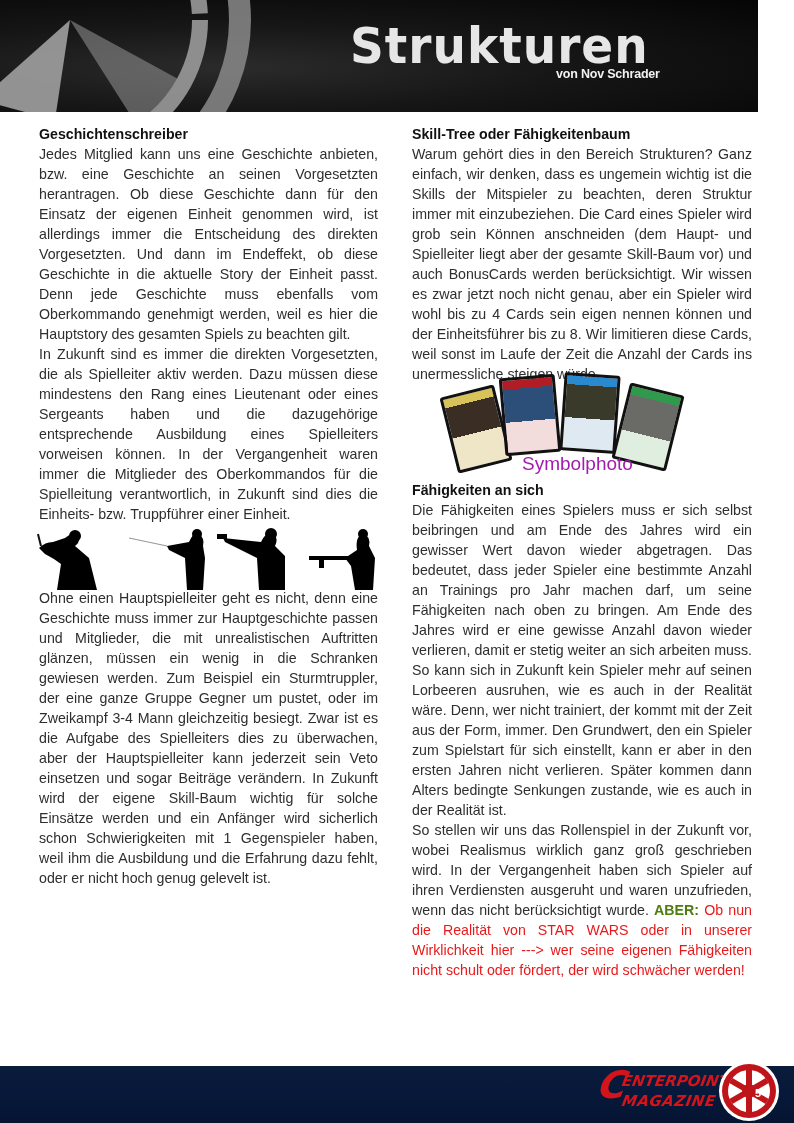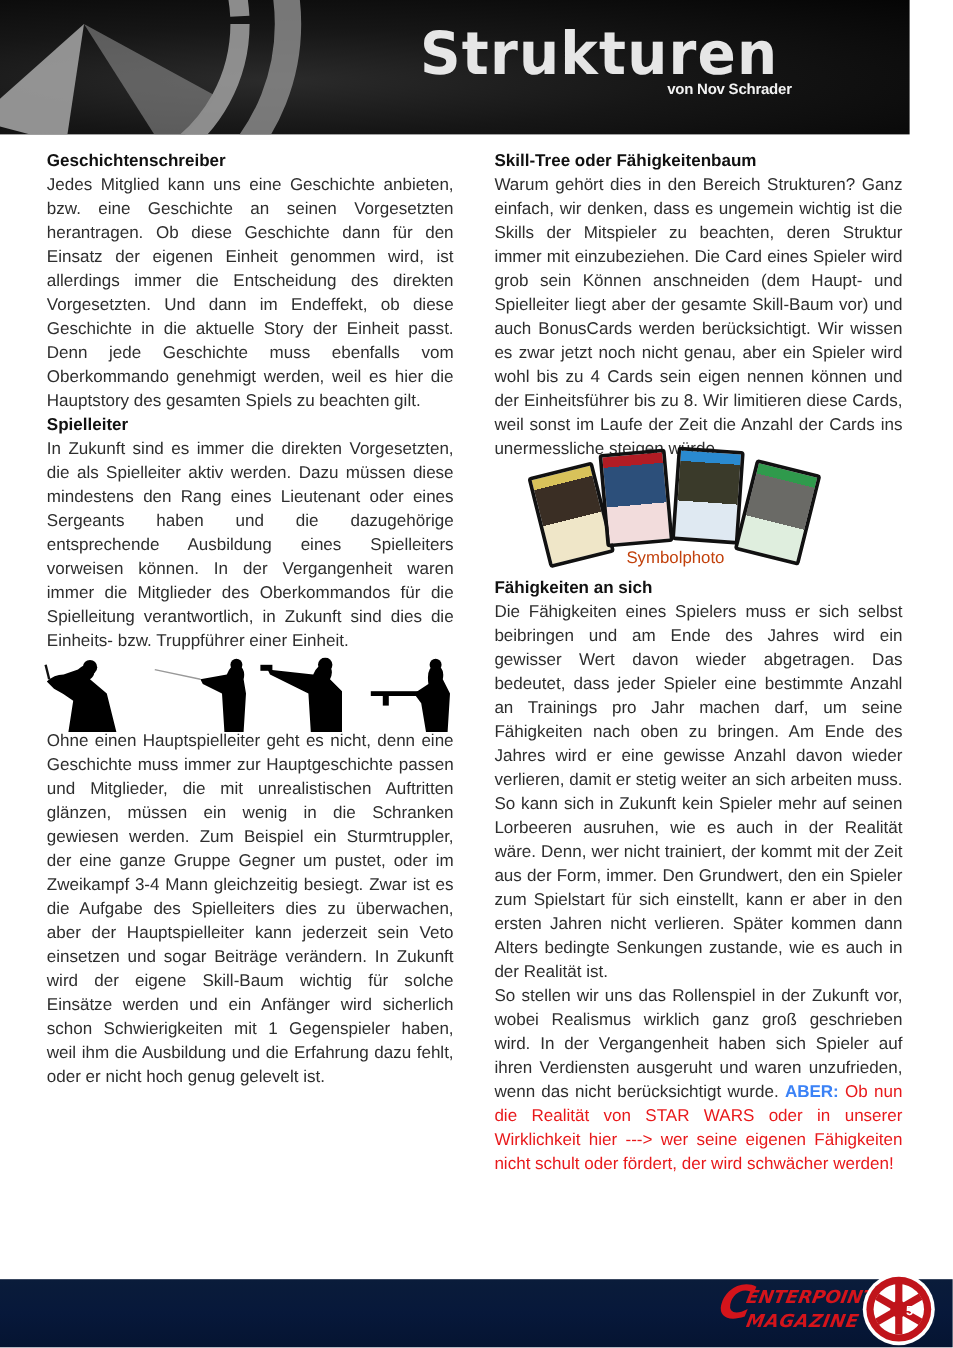--- a/index.html
+++ b/index.html
@@ -32,34 +32,34 @@
     color: #2e2e2e;
   }
   .col.left { left: 39px; width: 339px; }
   .col.right { left: 412px; width: 340px; }
   .col p { text-align: justify; text-align-last: left; }
   .col h3 {
     font-size: 14.2px; font-weight: bold; color: #111;
     line-height: 20px;
   }
   .red { color: #e8191b; }
-  .red b { color: #3b82f6; }
+  .red b { color: #4d7c0f; }
 
   
   .silhouettes { position: relative; height: 62px; margin: 4px 0 -2px -4px; width: 346px; }
   .silhouettes svg { position: absolute; top: 0; }
 
   
   .cards { position: relative; height: 98px; margin: 4px 0 0 0; }
   .cards .card {
     position: absolute; width: 56px; height: 78px; border: 3px solid #111; border-radius: 3px;
     overflow: hidden;
   }
   .cards .caption {
-    position: absolute; left: 110px; top: 74px; font-size: 14px; color: #c2410c;
+    position: absolute; left: 110px; top: 74px; font-size: 19px; color: #a21caf;
     background: transparent;
   }
 
   
   .footer {
     position: absolute; left: 0; top: 1066px; width: 794px; height: 57px;
     background: linear-gradient(180deg, #0a1c3a 0%, #07183a 50%, #051431 100%);
   }
   .footer .logo-text {
     position: absolute; left: 600px; top: 2px; width: 120px; height: 54px;
@@ -96,21 +96,20 @@
   </svg>
   <div class="title">Strukturen</div>
   <div class="byline">von Nov Schrader</div>
 </div>
 
 <div class="col left">
 
   <h3>Geschichtenschreiber</h3>
   <p>Jedes Mitglied kann uns eine Geschichte anbieten, bzw. eine Geschichte an seinen Vorgesetzten herantragen. Ob diese Geschichte dann für den Einsatz der eigenen Einheit genommen wird, ist allerdings immer die Entscheidung des direkten Vorgesetzten. Und dann im Endeffekt, ob diese Geschichte in die aktuelle Story der Einheit passt. Denn jede Geschichte muss ebenfalls vom Oberkommando genehmigt werden, weil es hier die Hauptstory des gesamten Spiels zu beachten gilt.</p>
 
-  <h3>Spielleiter</h3>
   <p>In Zukunft sind es immer die direkten Vorgesetzten, die als Spielleiter aktiv werden. Dazu müssen diese mindestens den Rang eines Lieutenant oder eines Sergeants haben und die dazugehörige entsprechende Ausbildung eines Spielleiters vorweisen können. In der Vergangenheit waren immer die Mitglieder des Oberkommandos für die Spielleitung verantwortlich, in Zukunft sind dies die Einheits- bzw. Truppführer einer Einheit.</p>
 
   <div class="silhouettes">
     <svg style="left:0" width="80" height="62" viewBox="0 0 80 62">
       <line x1="6" y1="18" x2="3" y2="6" stroke="#111" stroke-width="2"></line>
       <path d="M4 20 Q10 14 18 14 L30 10 Q36 4 42 8 Q46 14 40 18 L54 30 L62 62 L22 62 L26 36 Q18 30 10 26 Z" fill="#000"></path>
       <circle cx="40" cy="8" r="6" fill="#000"></circle>
     </svg>
     <svg style="left:92px" width="80" height="62" viewBox="0 0 80 62">
       <line x1="2" y1="10" x2="40" y2="18" stroke="#999" stroke-width="1.2"></line>

